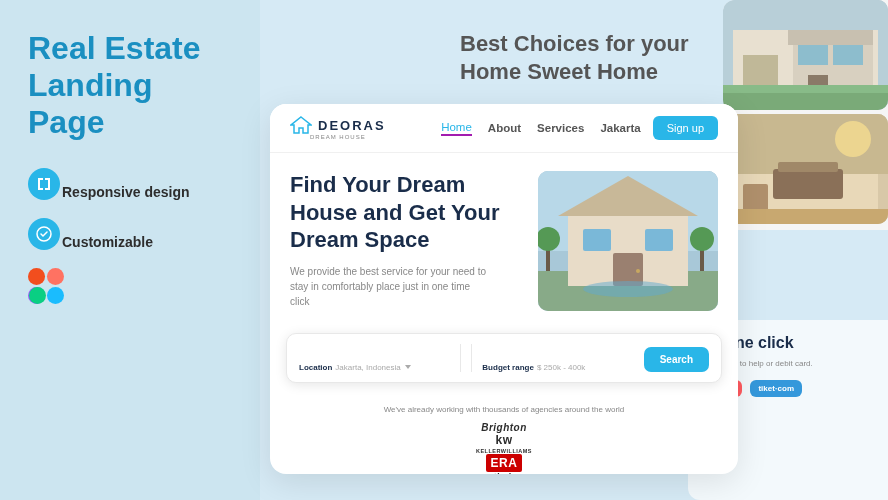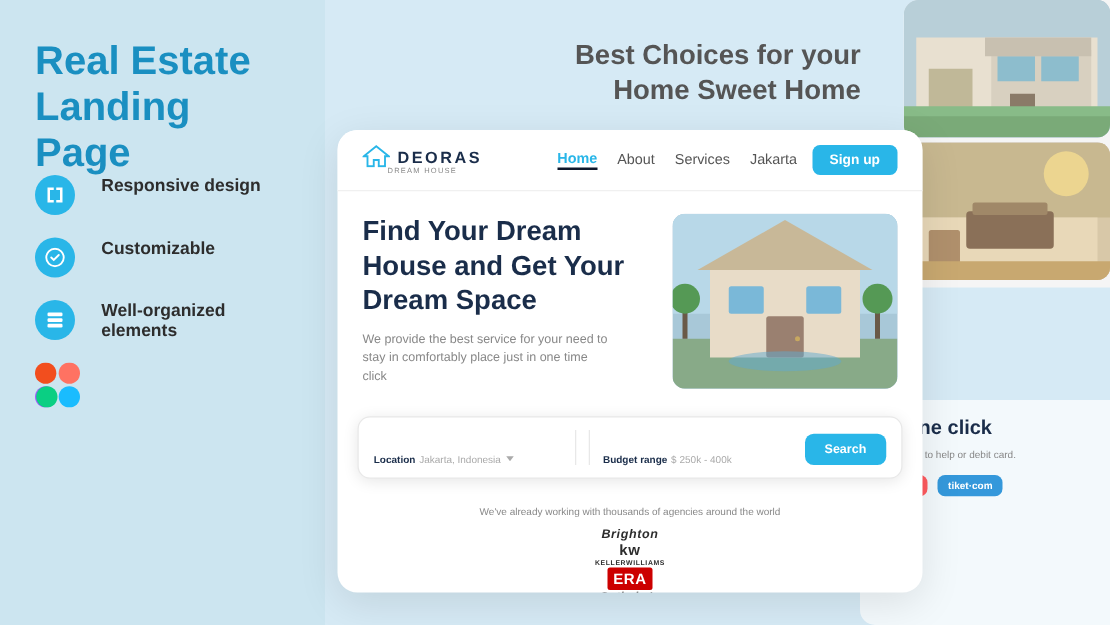--- a/index.html
+++ b/index.html
@@ -19,25 +19,26 @@
       width: 260px;
       height: 500px;
       background: #cce5f0;
       padding: 30px 28px;
     }
     .left-title {
       font-size: 32px;
       font-weight: 800;
       color: #1a8fc1;
       line-height: 1.15;
+      margin-bottom: 28px;
     }
     .feature-item {
       display: flex;
-      align-items: flex-start;
-      gap: 21px;
+      align-items: flex-end;
+      gap: 2px;
       margin-bottom: 18px;
     }
     .feature-icon {
       width: 32px;
       height: 32px;
       border-radius: 50%;
       background: #29b6e8;
       display: flex;
       align-items: center;
       justify-content: center;
@@ -106,33 +107,33 @@
     .nav-links {
       display: flex;
       align-items: center;
       gap: 16px;
       margin-right: 12px;
     }
     .nav-link {
       font-size: 11.5px;
       color: #555;
       cursor: pointer;
-      font-weight: 400;
+      font-weight: 700;
     }
     .nav-link.active {
       color: #29b6e8;
-      font-weight: 700;
-      border-bottom: 2px solid #0f172a;
+      font-weight: 400;
+      border-bottom: 2px solid #a21caf;
       padding-bottom: 1px;
     }
     .signup-btn {
       background: #29b6e8;
       color: white;
       font-size: 11px;
-      font-weight: 700;
+      font-weight: 400;
       padding: 6px 14px;
       border-radius: 6px;
       border: none;
       cursor: pointer;
     }
 
     
     .hero {
       display: flex;
       padding: 18px 20px 0 20px;
@@ -270,21 +271,20 @@
       position: absolute;
       left: 460px;
       top: 30px;
       z-index: 8;
     }
     .top-headline-text {
       font-size: 22px;
       font-weight: 700;
       color: #555;
       line-height: 1.25;
-      text-align: right;
     }
     .top-headline-text span {
       display: block;
     }
 
     
     .bottom-right-card {
       position: absolute;
       right: 0;
       bottom: 0;
@@ -355,30 +355,20 @@
   <div class="feature-item">
     <div class="feature-icon">
       <svg viewBox="0 0 16 16" fill="white">
           <circle cx="8" cy="8" r="7" stroke="white" stroke-width="1.5" fill="none"></circle>
           <path d="M5 8l2 2 4-4" stroke="white" stroke-width="1.5" fill="none" stroke-linecap="round"></path>
         </svg>
     </div>
     <span class="feature-label">Customizable</span>
   </div>
 
-  <div class="feature-item">
-    <div class="feature-icon">
-      <svg viewBox="0 0 16 16" fill="white">
-          <rect x="2" y="2" width="12" height="3" rx="1"></rect>
-          <rect x="2" y="6.5" width="12" height="3" rx="1"></rect>
-          <rect x="2" y="11" width="12" height="3" rx="1"></rect>
-        </svg>
-    </div>
-    <span class="feature-label">Well-organized elements</span>
-  </div>
 
   <div style="margin-top:18px;">
     <svg width="36" height="36" viewBox="0 0 38 38">
       <rect x="0" y="0" width="18" height="18" rx="9" fill="#f24e1e"></rect>
       <rect x="20" y="0" width="18" height="18" rx="9" fill="#ff7262"></rect>
       <rect x="0" y="20" width="18" height="18" rx="9" fill="#a259ff"></rect>
       <rect x="20" y="20" width="18" height="18" rx="9" fill="#1abcfe"></rect>
       <circle cx="10" cy="29" r="9" fill="#0acf83"></circle>
     </svg>
   </div>

